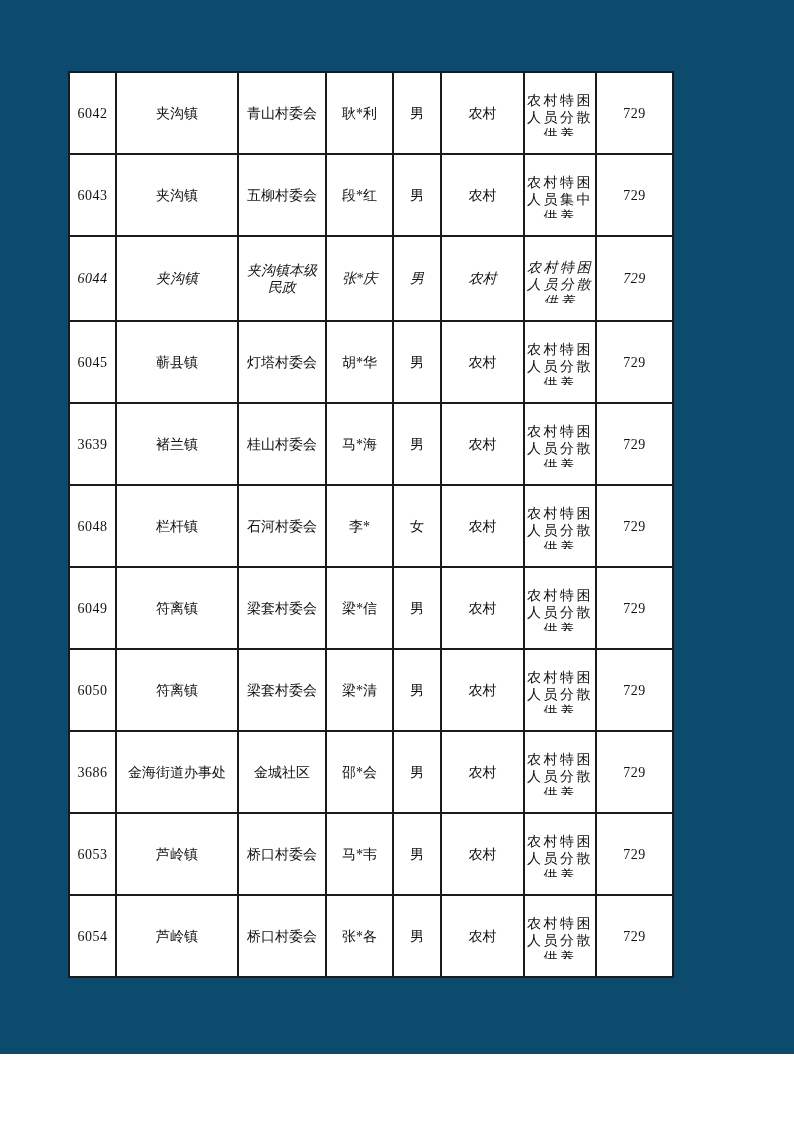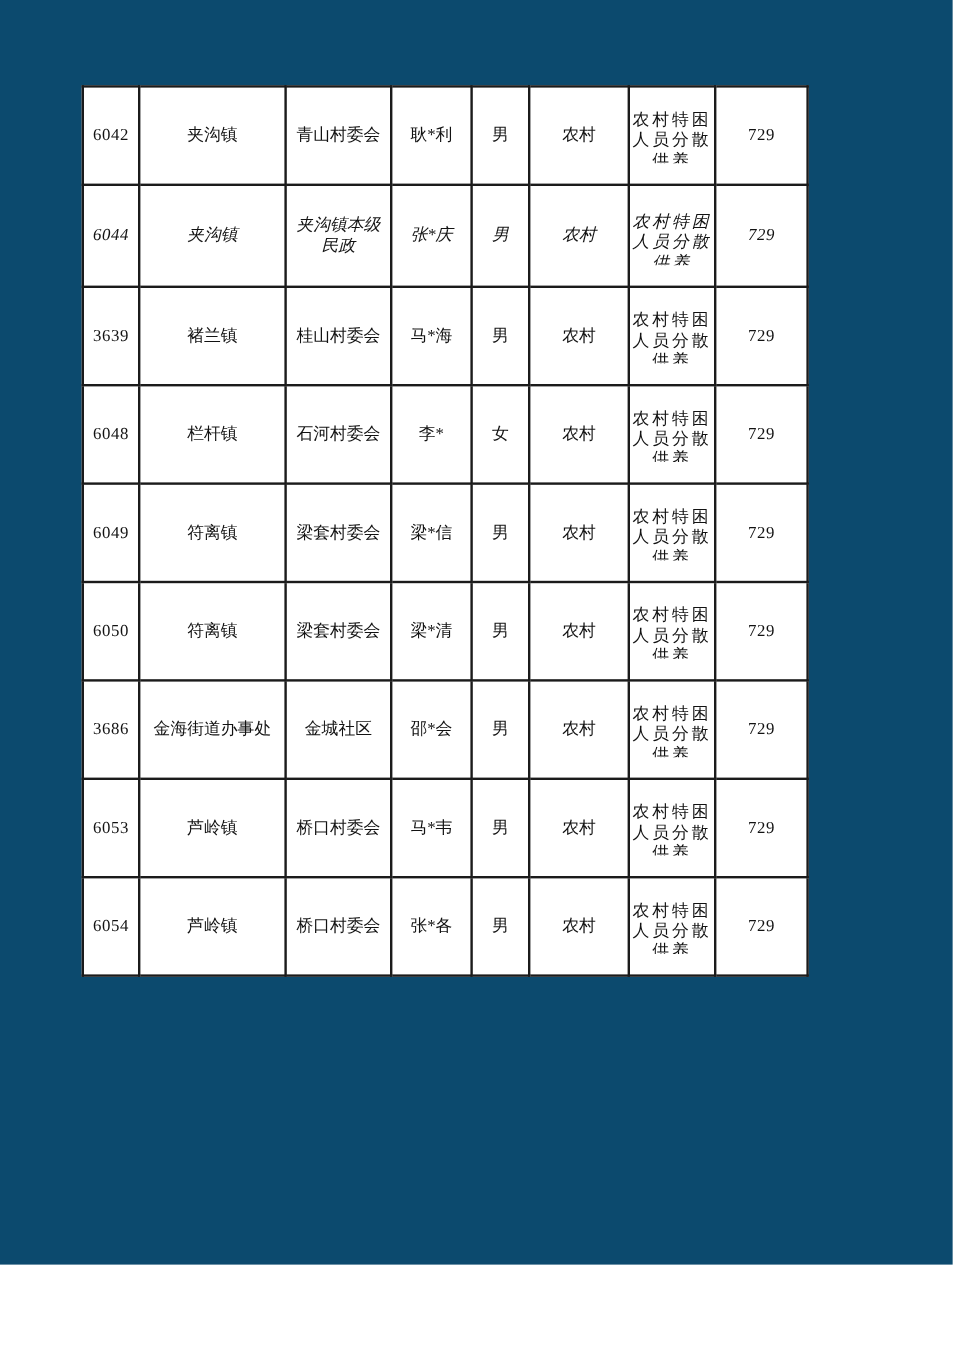--- a/index.html
+++ b/index.html
@@ -73,36 +73,64 @@
     <td>耿*利</td>
     <td>男</td>
     <td>农村</td>
     <td class="support-cell">
       <div class="support-win">农村特困
 人员分散
 供养</div>
     </td>
     <td class="num-cell">729</td>
   </tr>
+        <tr class="r-normal">
+    <td class="num-cell">6043</td>
+    <td>夹沟镇</td>
+    <td>五柳村委会</td>
+    <td>段*红</td>
+    <td>男</td>
+    <td>农村</td>
+    <td class="support-cell">
+      <div class="support-win">农村特困
+人员集中
+供养</div>
+    </td>
+    <td class="num-cell">729</td>
+  </tr>
         <tr class="r-tall">
     <td class="num-cell">6044</td>
     <td>夹沟镇</td>
     <td>夹沟镇本级
 民政</td>
     <td>张*庆</td>
     <td>男</td>
     <td>农村</td>
     <td class="support-cell">
       <div class="support-win">农村特困
 人员分散
 供养</div>
     </td>
     <td class="num-cell">729</td>
   </tr>
         <tr class="r-normal">
+    <td class="num-cell">6045</td>
+    <td>蕲县镇</td>
+    <td>灯塔村委会</td>
+    <td>胡*华</td>
+    <td>男</td>
+    <td>农村</td>
+    <td class="support-cell">
+      <div class="support-win">农村特困
+人员分散
+供养</div>
+    </td>
+    <td class="num-cell">729</td>
+  </tr>
+        <tr class="r-normal">
     <td class="num-cell">3639</td>
     <td>褚兰镇</td>
     <td>桂山村委会</td>
     <td>马*海</td>
     <td>男</td>
     <td>农村</td>
     <td class="support-cell">
       <div class="support-win">农村特困
 人员分散
 供养</div>

